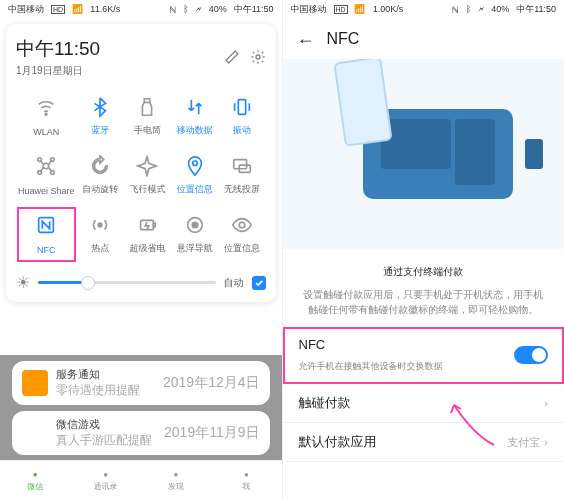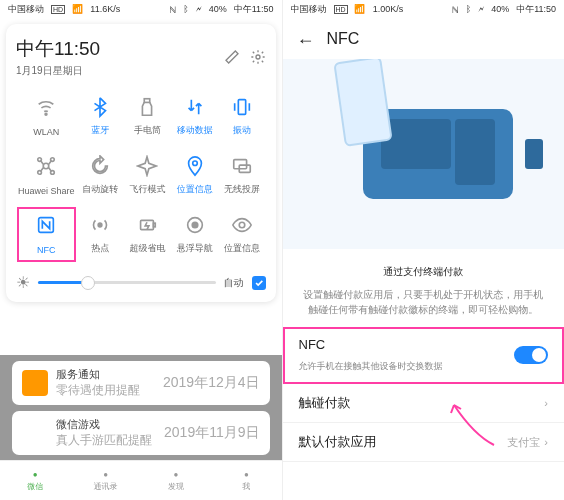--- a/index.html
+++ b/index.html
@@ -20,21 +20,21 @@
 .tile .lbl{font-size:9px;color:#666;white-space:nowrap}
 .tile.active .lbl{color:#1e88ff}
 .tile.hl{outline:2px solid #ff3ea5;outline-offset:-3px}
 .slider-row{display:flex;align-items:center;gap:8px;margin-top:10px}
 .track{flex:1;height:3px;background:#ddd;border-radius:2px;position:relative}
 .fill{position:absolute;left:0;top:0;height:100%;width:28%;background:#1e88ff;border-radius:2px}
 .thumb{position:absolute;left:28%;top:50%;width:14px;height:14px;border-radius:50%;background:#fff;border:1px solid #ccc;transform:translate(-50%,-50%)}
 .auto-lbl{font-size:10px;color:#555}
 .check{width:14px;height:14px;background:#1e88ff;border-radius:3px;display:flex;align-items:center;justify-content:center}
 .dim{position:absolute;left:0;right:0;bottom:0;top:355px;background:rgba(0,0,0,.4)}
-.dim-card{background:#fff;margin:6px 12px;border-radius:7px;padding:6px 10px;display:flex;align-items:center;gap:8px}
+.dim-card{background:#fff;margin:6px 12px;border-radius:12px;padding:6px 10px;display:flex;align-items:center;gap:8px}
 .dim-icon{width:26px;height:26px;border-radius:4px}
 .dim-txt{flex:1}
 .dim-title{font-size:11px;font-weight:500;color:#444}
 .dim-sub{font-size:12px;color:#aaa}
 .dim-date{font-size:14px;color:#aaa}
 .navbar{height:40px;display:flex;background:#fff;border-top:1px solid #eee}
 .nav-item{flex:1;display:flex;flex-direction:column;align-items:center;justify-content:center;gap:2px;font-size:8px;color:#999}
 .nav-item.on{color:#4caf50}
 
 .r-header{display:flex;align-items:center;gap:12px;padding:10px 14px;font-size:16px;color:#222}

